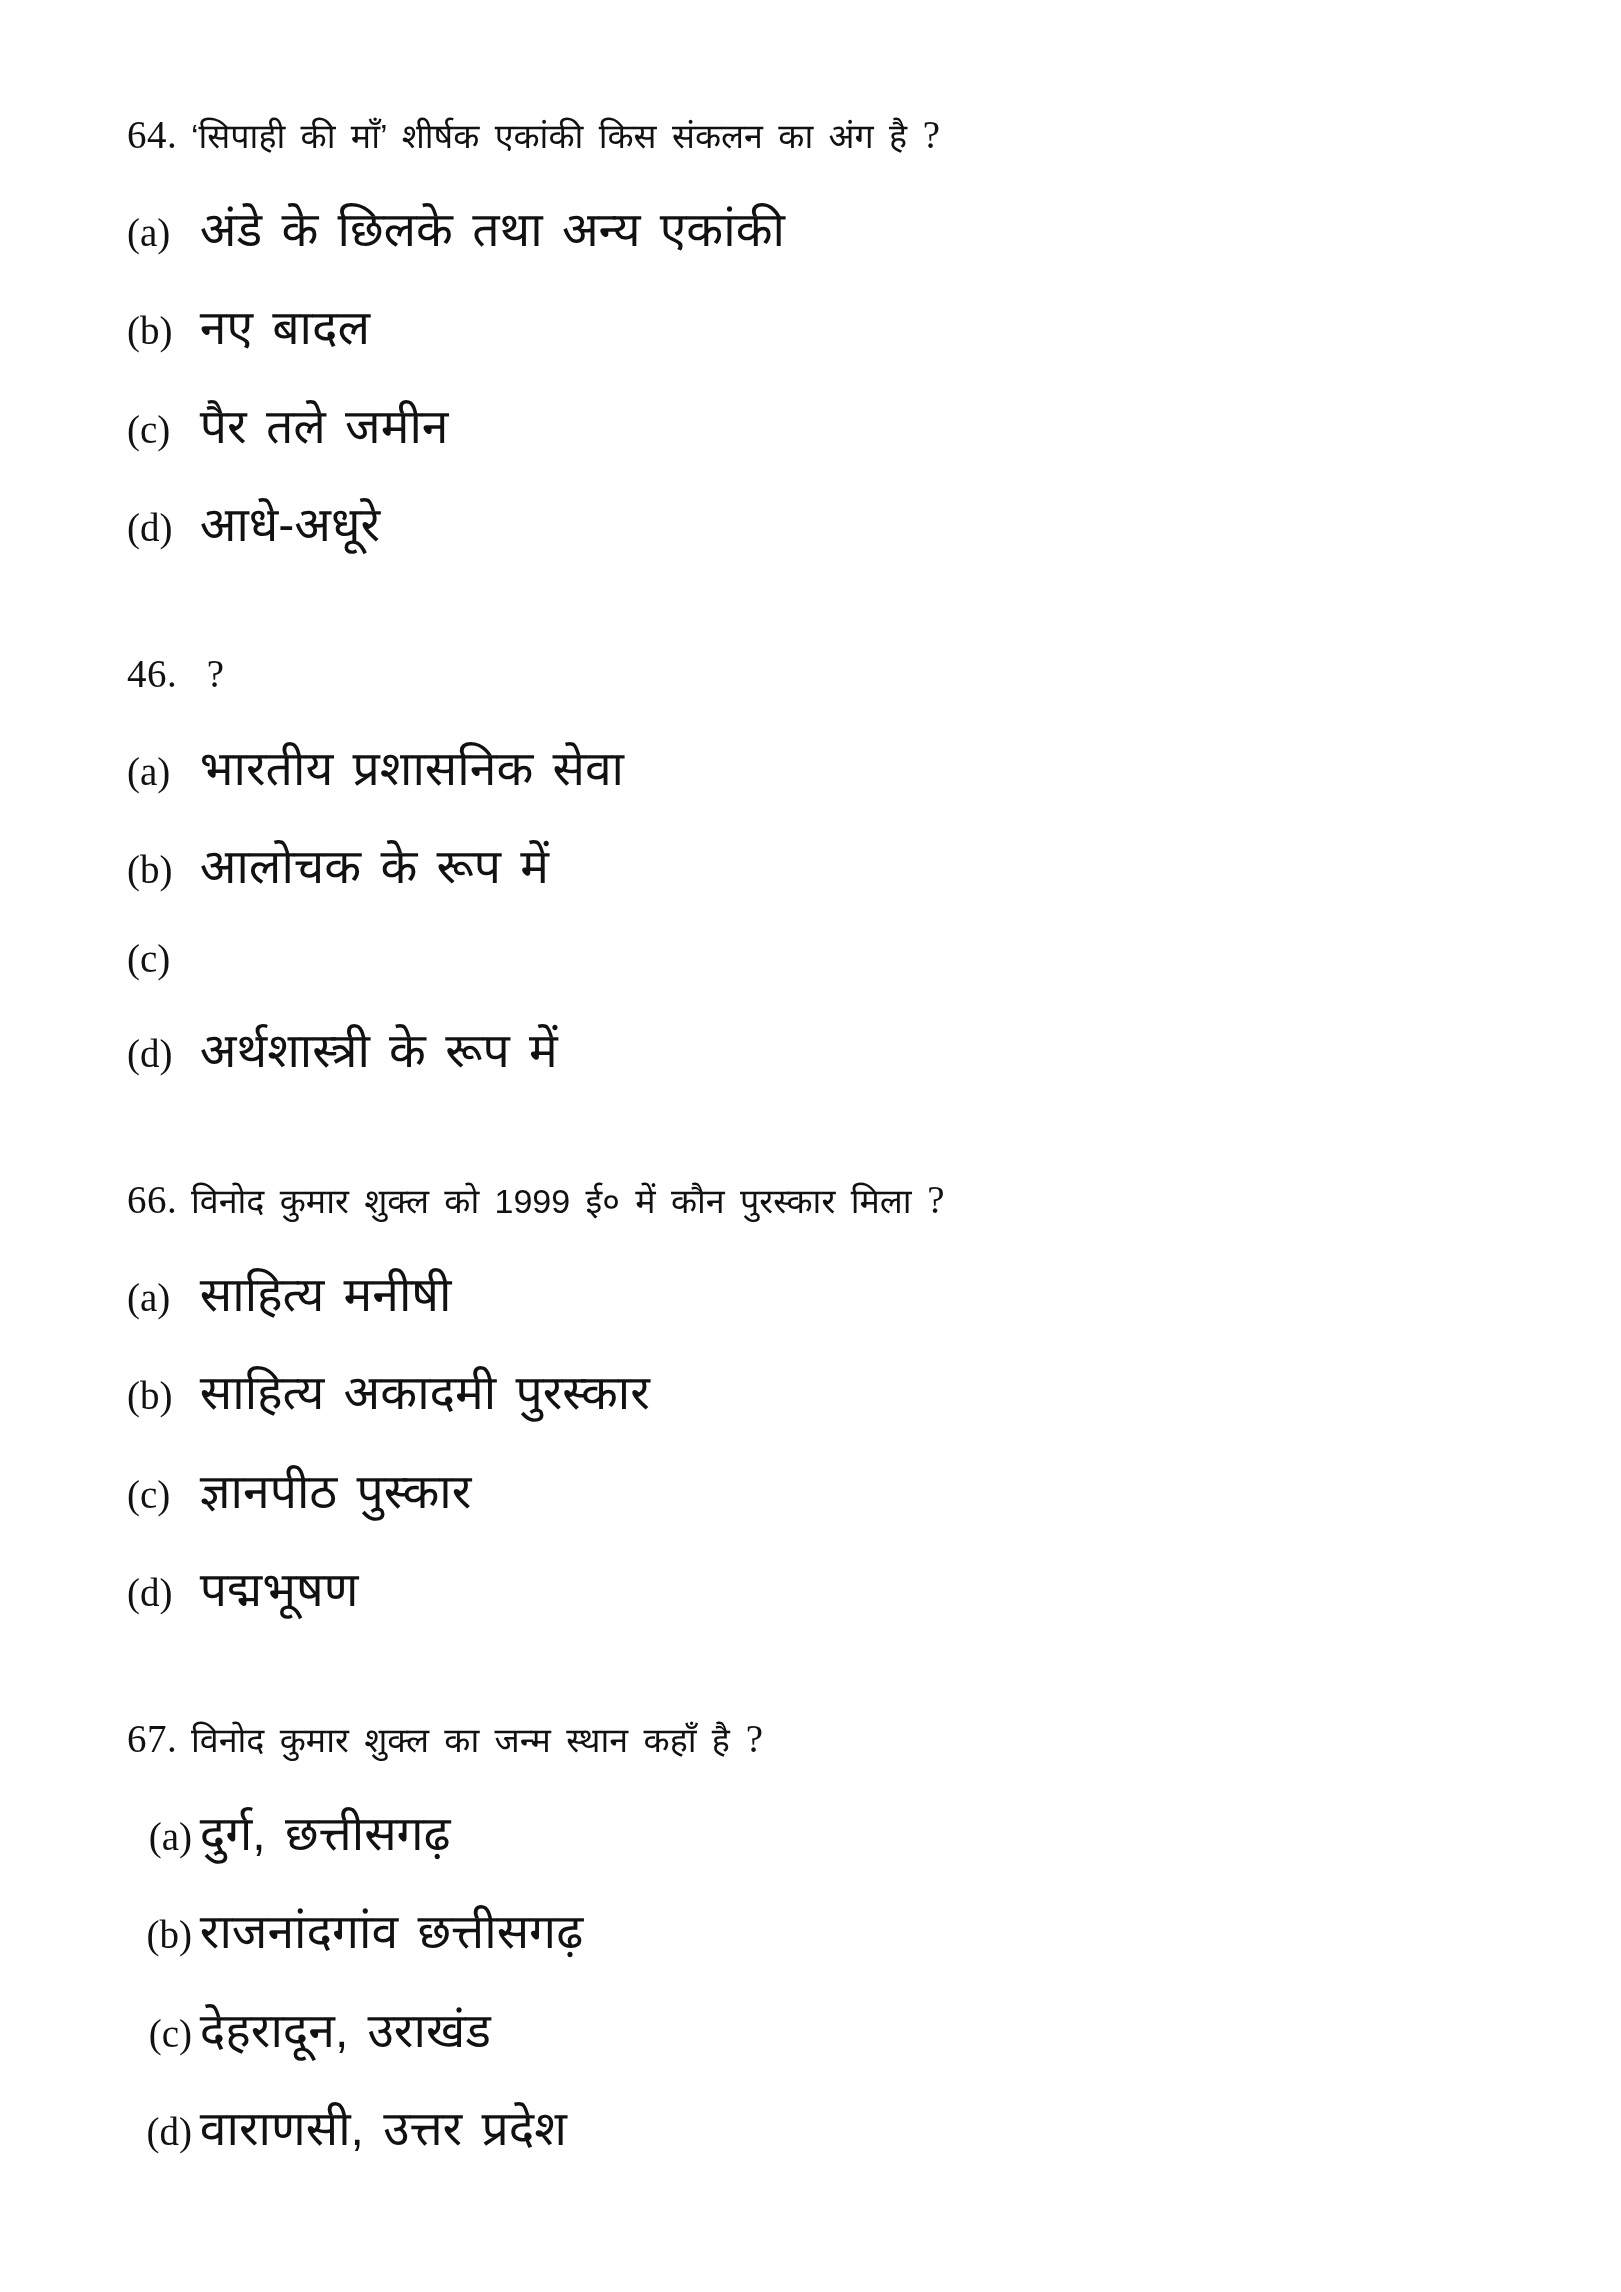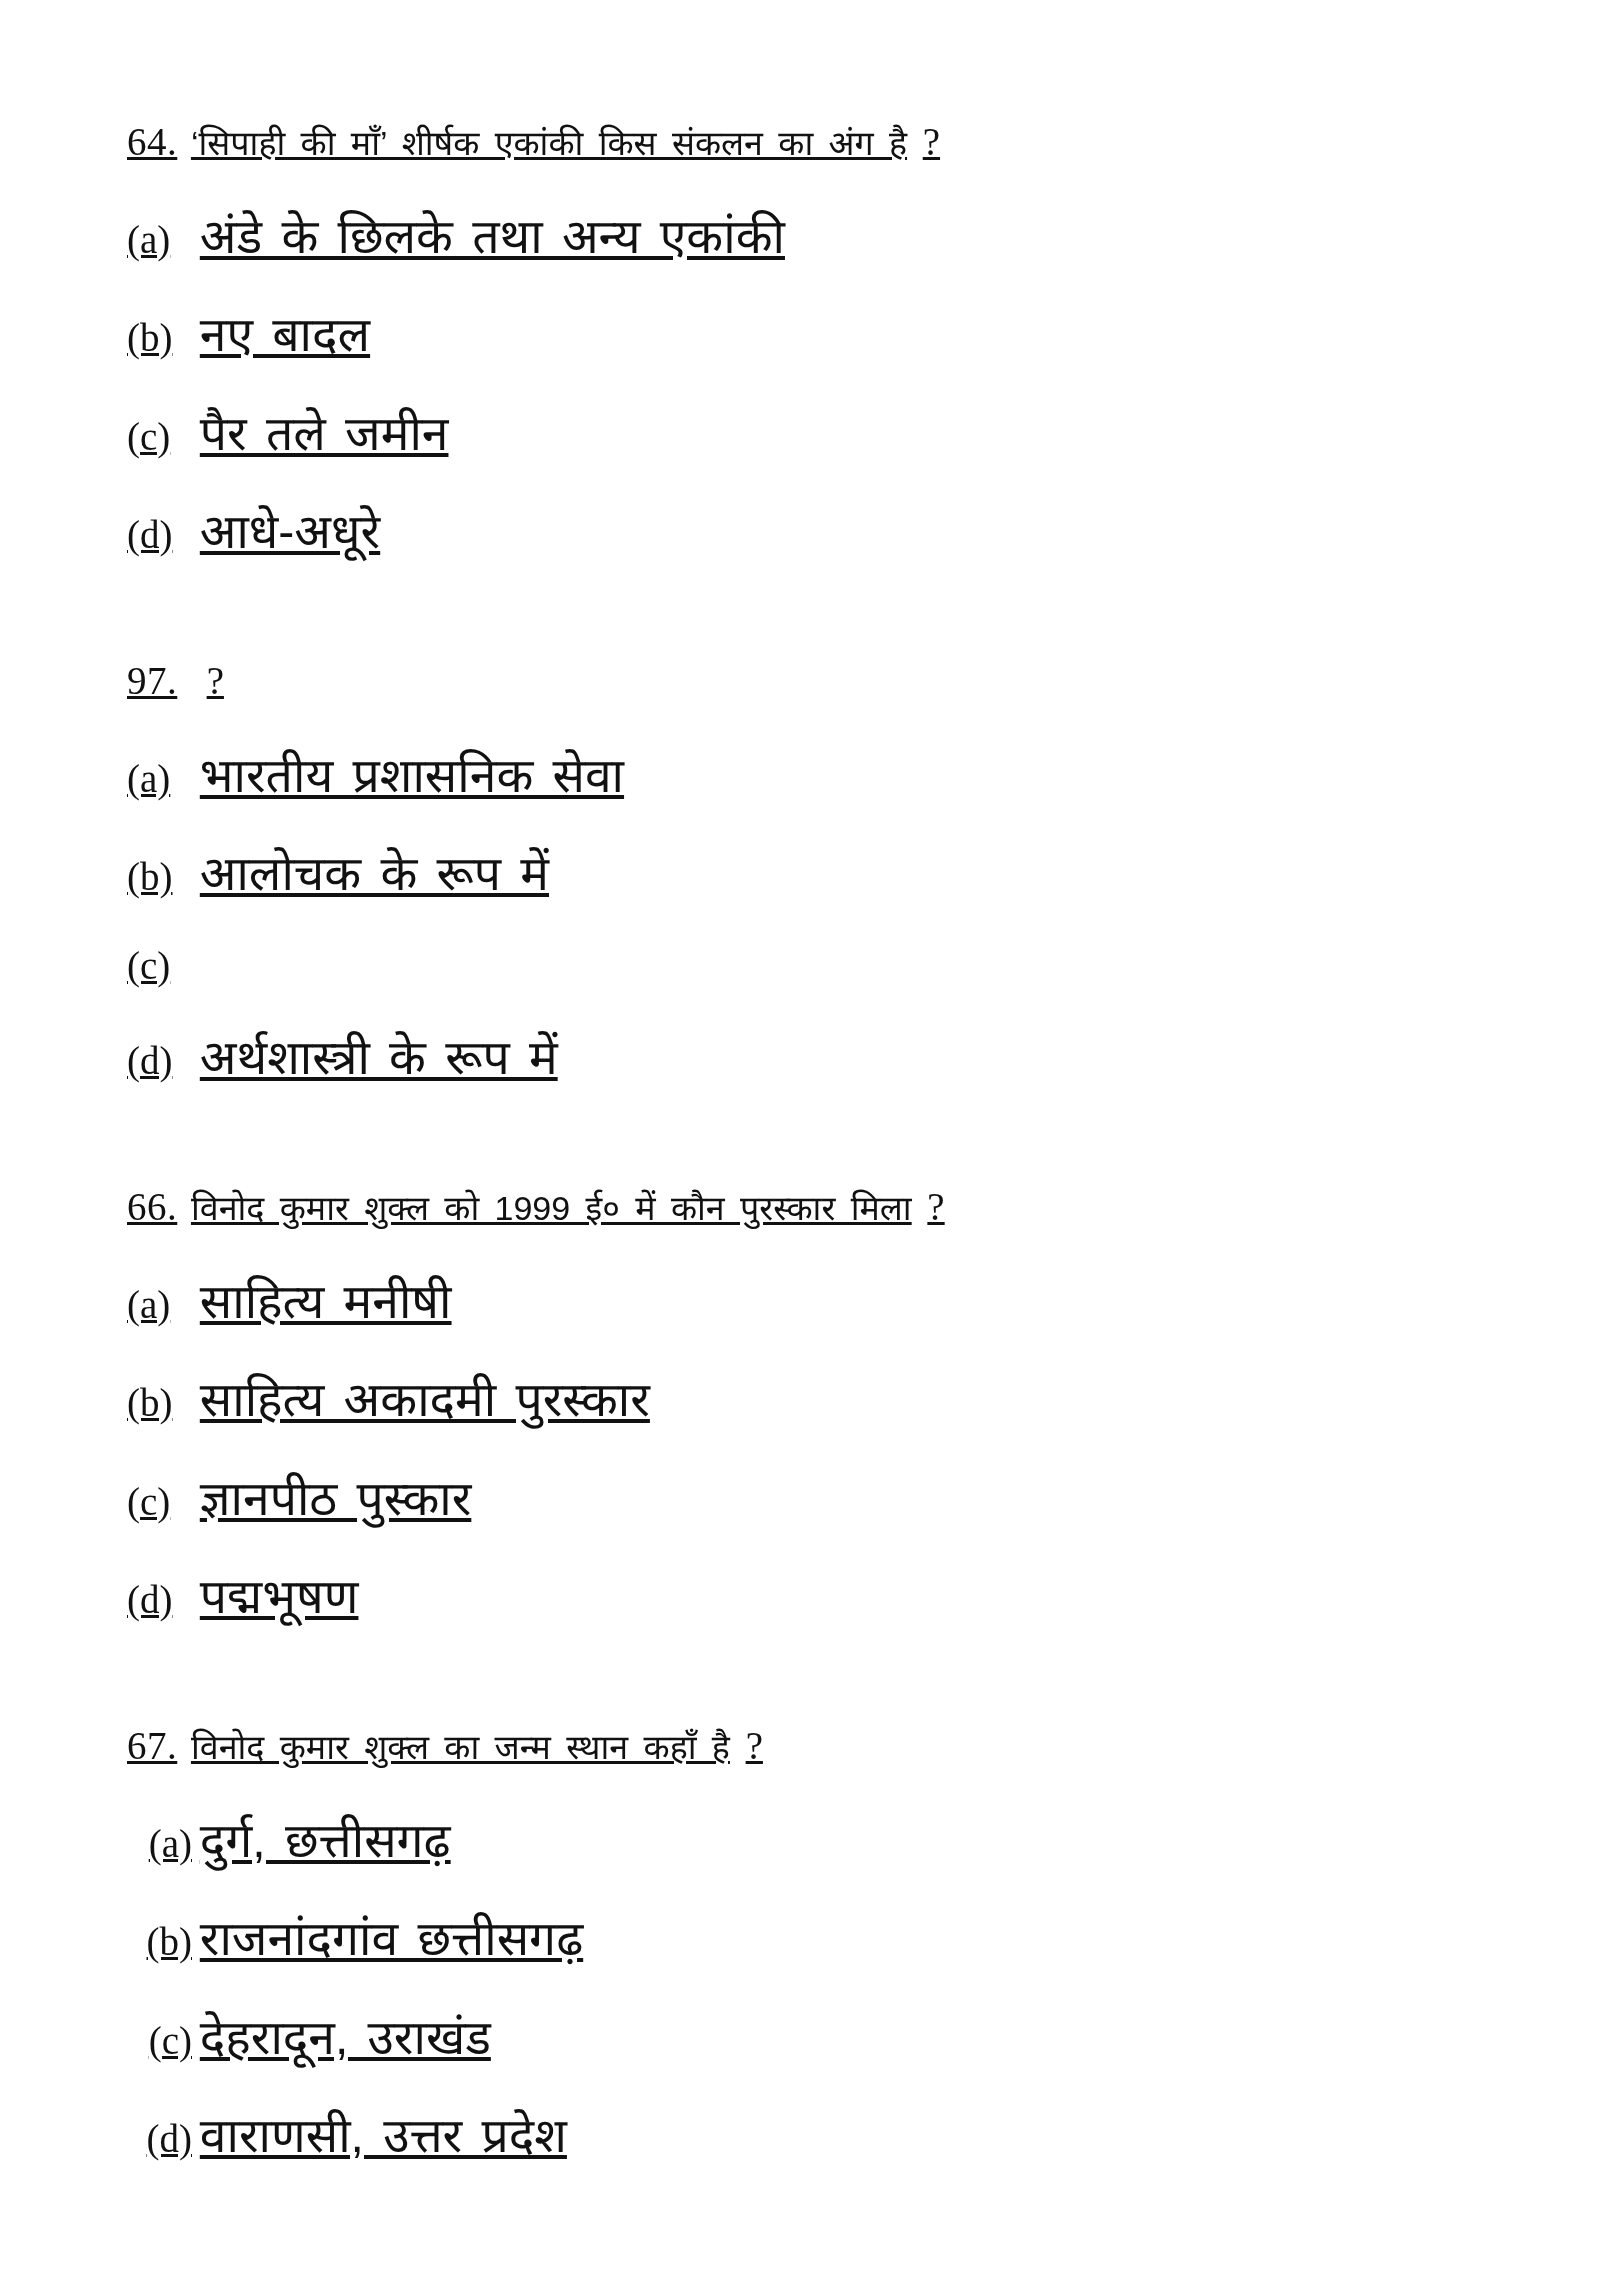--- a/index.html
+++ b/index.html
@@ -22,23 +22,22 @@
     left: 0;
     width: 1621px;
     height: 2293px;
     background: #ffffff;
     padding: 0;
     box-sizing: border-box;
   }
   .content {
     position: absolute;
     left: 127px;
-    top: 118px;
+    top: 111px;
     width: 1392px;
-    text-decoration: underline;
   }
   .qblock {
     margin-bottom: 94px;
   }
   .qblock:last-child {
     margin-bottom: 0;
     text-align: right;
   }
   .qline {
     display: flex;
@@ -120,21 +119,21 @@
         <span class="opttext">पैर तले जमीन</span>
       </div>
       <div class="opt">
         <span class="optlabel">(d)</span>
         <span class="opttext">आधे-अधूरे</span>
       </div>
     </div>
 
     <div class="qblock">
       <div class="qline">
-        <span class="qnum">97.</span>
+        <span class="qnum">46.</span>
         <span class="qmark">?</span>
       </div>
       <div class="opt">
         <span class="optlabel">(a)</span>
         <span class="opttext">भारतीय प्रशासनिक सेवा</span>
       </div>
       <div class="opt">
         <span class="optlabel">(b)</span>
         <span class="opttext">आलोचक के रूप में</span>
       </div>

